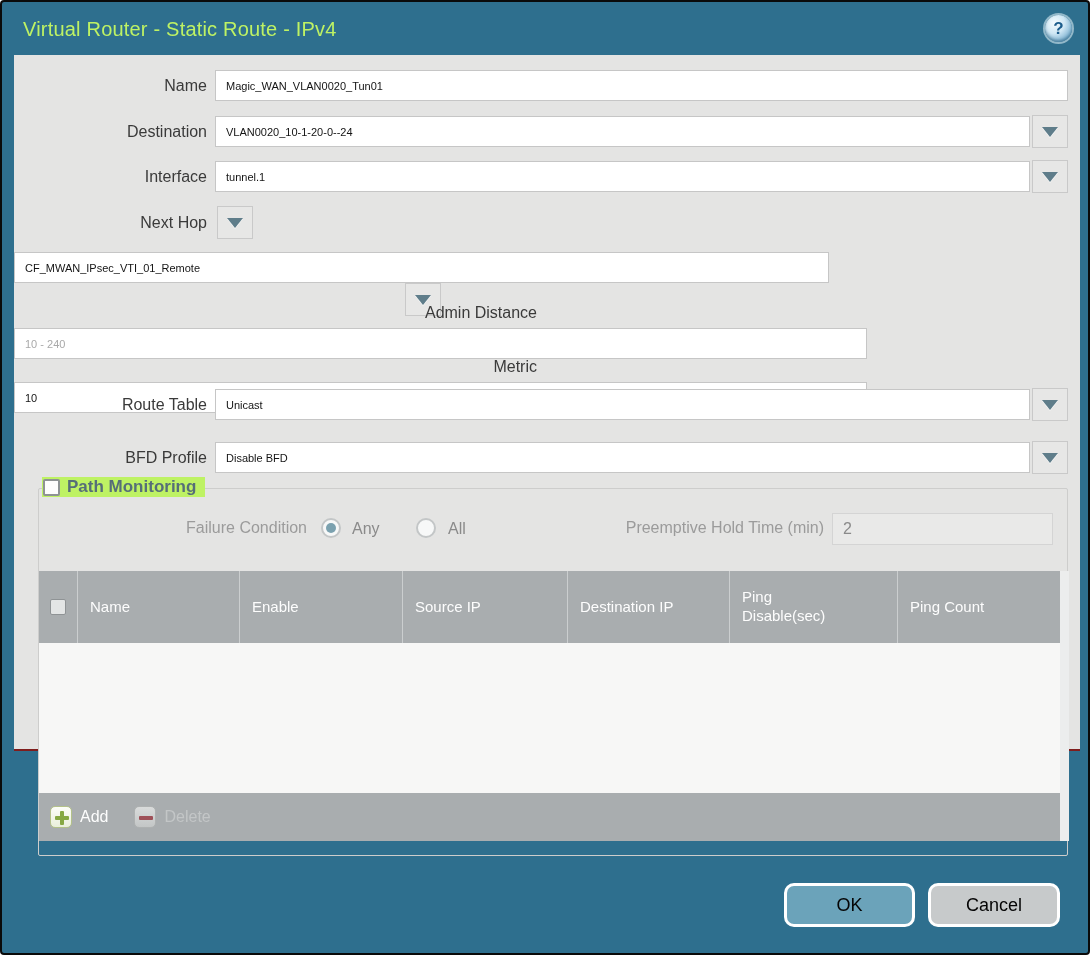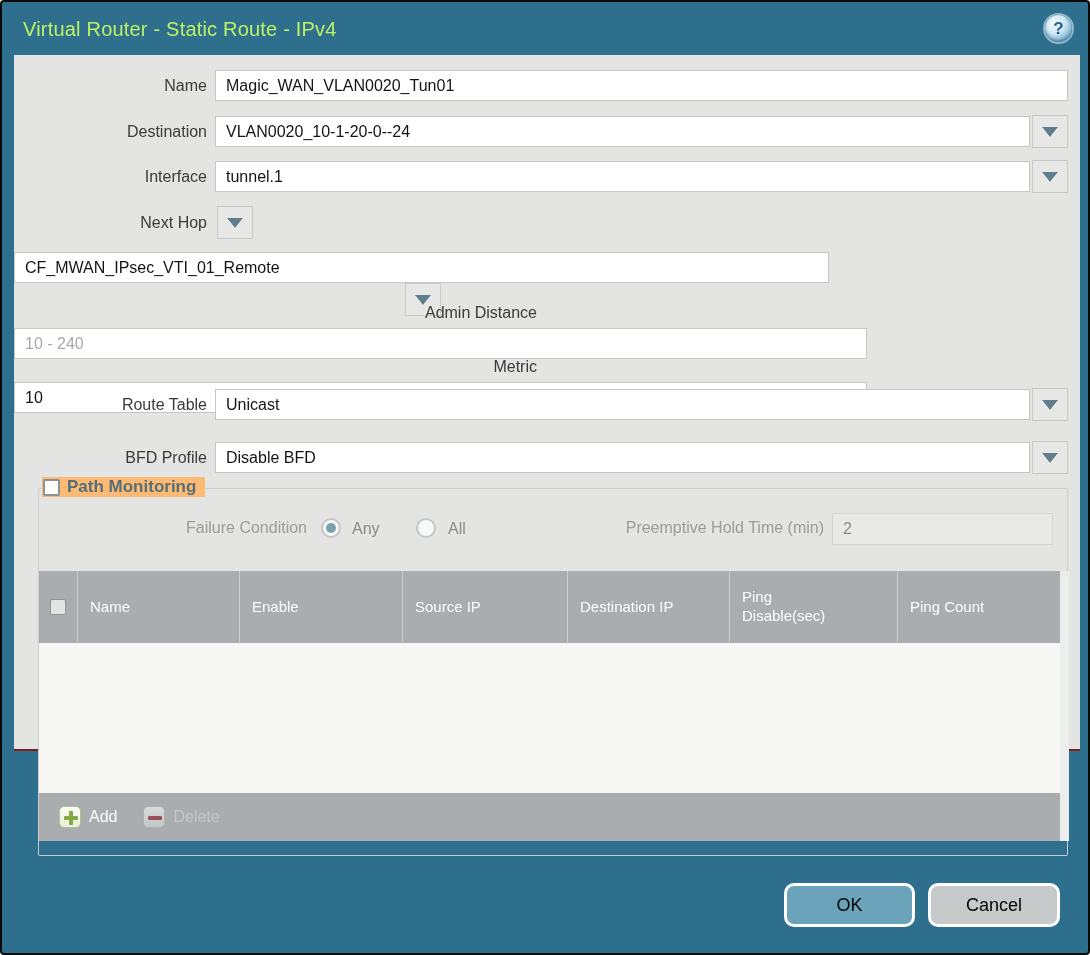--- a/index.html
+++ b/index.html
@@ -20,21 +20,21 @@
   }
   
   .body {
     position:absolute; left:12px; top:53px; width:1066px; height:696px;
     background:#e4e4e3; border-bottom:2px solid #7f1d1d;
   }
   .frow { position:absolute; left:0; display:flex; align-items:center; }
   .flabel { width:193px; text-align:right; font-size:16px; color:#3a3a3a; line-height:31px; }
   .fgap { width:8px; }
   .tinput {
-    height:31px; border:1px solid #c6c6c6; background:#fff; font-size:16px; color:#141414;
+    height:31px; border:1px solid #c6c6c6; background:#fff; font-size:11px; color:#141414;
     padding:0 10px; outline:none;
   }
   .tinput::placeholder { color:#a9a9a9; }
   .w-full { width:853px; }
   .w-combo { width:815px; }
   .dd-btn {
     width:36px; height:33px; margin-left:2px; background:#e7e7e6; border:1px solid #c9c9c9;
     display:flex; align-items:center; justify-content:center; cursor:pointer;
   }
   .dd-tri { width:0; height:0; border-left:8px solid transparent; border-right:8px solid transparent;
@@ -45,21 +45,21 @@
     background:radial-gradient(circle at 35% 30%, #9fc9e8 0%, #4c8fc4 55%, #1e5c92 100%);
     color:#eaf4fb; font-size:11px; font-weight:bold; display:flex; align-items:center; justify-content:center;
     box-shadow:0 0 0 1px rgba(255,255,255,.5); cursor:pointer;
   }
   
   .pm-group {
     position:absolute; left:24px; top:433px; width:1030px; height:368px;
     border:1px solid #cdcdcc; border-radius:2px;
   }
   .pm-legend {
-    position:absolute; left:3px; top:-12px; background:#fdba74; padding:0 9px 0 1px;
+    position:absolute; left:3px; top:-12px; background:#bef264; padding:0 9px 0 1px;
     display:flex; align-items:center; gap:7px;
   }
   .cbx {
     width:17px; height:17px; background:#fdfdfd; border:2px solid #8e9294; border-radius:2px; cursor:pointer;
   }
   .pm-title { font-size:17px; font-weight:bold; color:#566e78; }
   .fc-row { position:absolute; left:0; top:24px; width:100%; height:34px; }
   .fc-label { position:absolute; left:0; top:6px; width:268px; text-align:right; font-size:16px; color:#9b9b9b; }
   .radio { position:absolute; top:5px; width:20px; height:20px; border-radius:50%;
     border:2px solid #c3c6c7; background:#f7f8f8; cursor:pointer; }
@@ -73,21 +73,21 @@
   
   .pm-table { position:absolute; left:0; top:82px; width:1030px; height:270px; background:#eceded; padding-right:9px; }
   .tbl-header { display:flex; height:72px; background:#a9adaf; }
   .th { display:flex; align-items:center; padding-left:12px; color:#fdfdfd; font-size:15px;
     border-left:1px solid rgba(255,255,255,.4); line-height:1.25; }
   .th:first-child { border-left:none; padding-left:0; justify-content:center; }
   .th-cb { width:16px; height:16px; background:#e3e5e5; border:1px solid #8f9395; border-radius:2px; cursor:pointer; }
   .c0{width:38px;} .c1{width:162px;} .c2{width:163px;} .c3{width:165px;} .c4{width:162px;} .c5{width:168px;} .c6{width:163px;}
   .th.c5 span{ display:block; width:100px; }
   .tbl-body { height:150px; background:#f7f7f6; }
-  .tbl-footer { display:flex; align-items:center; gap:26px; height:48px; background:#a9adaf; padding-left:20px; }
+  .tbl-footer { display:flex; align-items:center; gap:26px; height:48px; background:#a9adaf; padding-left:11px; }
   .foot-btn { display:flex; align-items:center; gap:8px; cursor:pointer; }
   .icon-sq { position:relative; width:22px; height:22px; border-radius:5px; }
   .add-sq { background:linear-gradient(#fcfdf8,#e9efdb); border:1px solid #b3c189; }
   .add-sq::before { content:""; position:absolute; left:4px; top:9px; width:14px; height:4px; background:#86a843; border-radius:1px; }
   .add-sq::after  { content:""; position:absolute; left:9px; top:4px; width:4px; height:14px; background:#86a843; border-radius:1px; }
   .del-sq { background:linear-gradient(#d9dbdb,#c3c6c6); border:1px solid #aeb1b1; }
   .del-sq::before { content:""; position:absolute; left:4px; top:9px; width:14px; height:4px; background:#9e5058; border-radius:1px; }
   .foot-label { font-size:16px; color:#fdfdfd; }
   .foot-label.disabled { color:#c3c6c7; }
   

